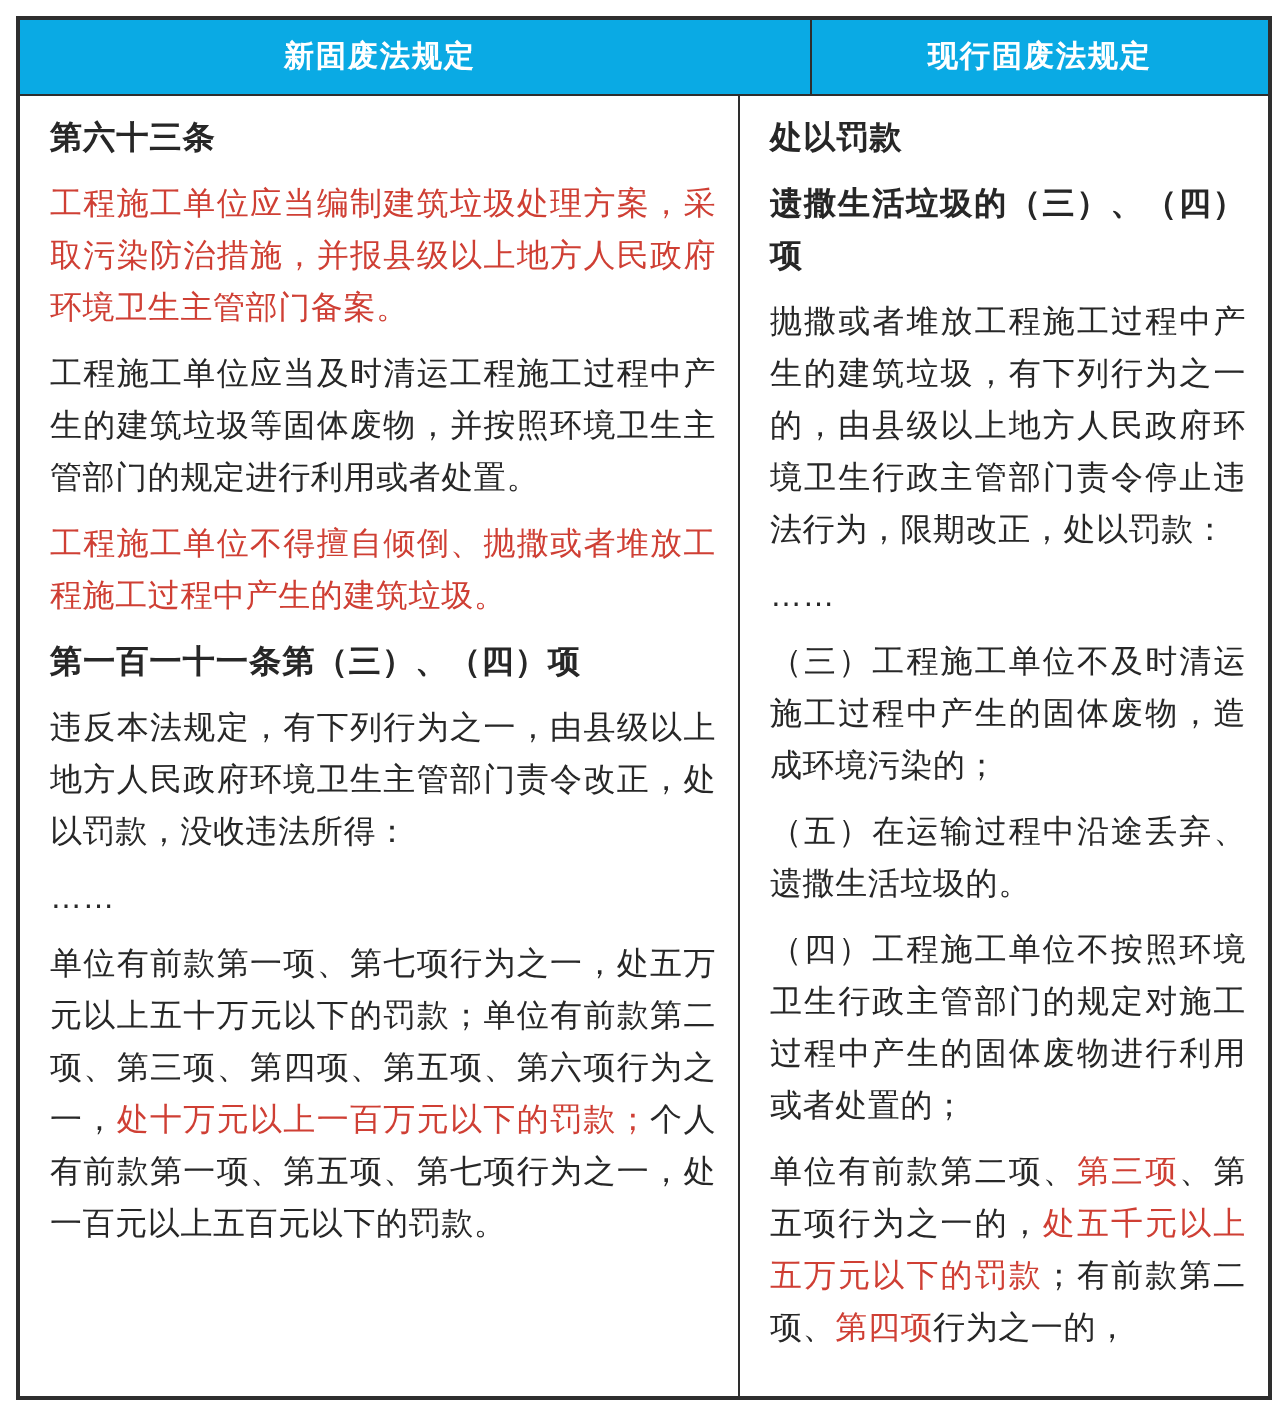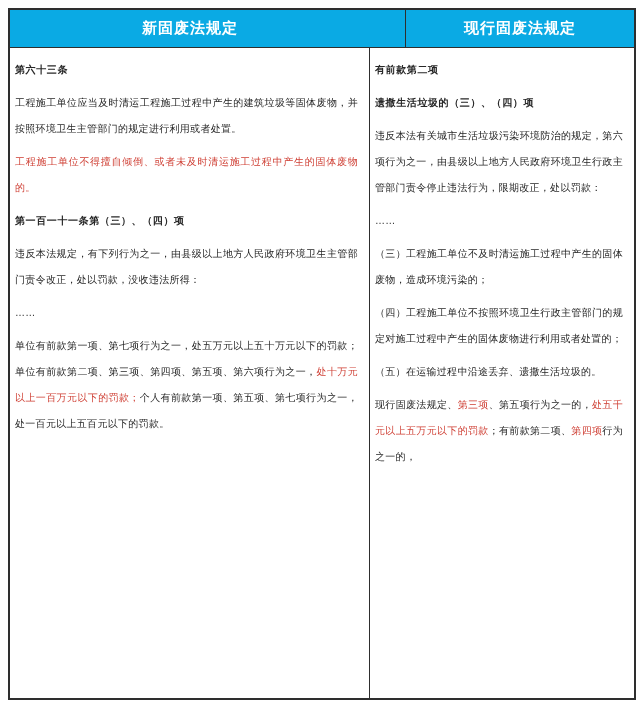--- a/index.html
+++ b/index.html
@@ -43,22 +43,22 @@
   }
   .header-cell.left { width: 360px; }
   .header-cell.right { flex: 1; border-left: 1px solid var(--border, #2e2e2e); margin-left: 35px; }
   .body-row {
     display: flex;
     flex: 1 1 auto;
     overflow: hidden;
   }
   .cell {
     box-sizing: border-box;
-    padding: 2px 11px 8px 5px;
-    font-size: 10px;
+    padding: 2px 11px 8px 15px;
+    font-size: 16px;
     line-height: 26px;
     color: var(--body-text, #272727);
     text-align: justify;
     letter-spacing: 0.3px;
   }
   .cell.left {
     width: 360px;
     border-right: 1px solid var(--border, #2e2e2e);
   }
   .cell.right { flex: 1; }
@@ -73,32 +73,33 @@
 
 <div class="page">
   <div class="cmp-table">
     <div class="header-row">
       <div class="header-cell left">新固废法规定</div>
       <div class="header-cell right">现行固废法规定</div>
     </div>
     <div class="body-row">
       <div class="cell left" id="left-col">
           <p class="heading"><span class="run-normal">第六十三条</span></p>
+          <p><span class="run-red">工程施工单位应当编制建筑垃圾处理方案，采取污染防治措施，并报县级以上地方人民政府环境卫生主管部门备案。</span></p>
           <p><span class="run-normal">工程施工单位应当及时清运工程施工过程中产生的建筑垃圾等固体废物，并按照环境卫生主管部门的规定进行利用或者处置。</span></p>
-          <p><span class="run-red">工程施工单位不得擅自倾倒、或者未及时清运施工过程中产生的固体废物的。</span></p>
+          <p><span class="run-red">工程施工单位不得擅自倾倒、抛撒或者堆放工程施工过程中产生的建筑垃圾。</span></p>
           <p class="heading"><span class="run-normal">第一百一十一条第（三）、（四）项</span></p>
           <p><span class="run-normal">违反本法规定，有下列行为之一，由县级以上地方人民政府环境卫生主管部门责令改正，处以罚款，没收违法所得：</span></p>
           <p><span class="run-normal">……</span></p>
           <p><span class="run-normal">单位有前款第一项、第七项行为之一，处五万元以上五十万元以下的罚款；单位有前款第二项、第三项、第四项、第五项、第六项行为之一，</span><span class="run-red-bold">处十万元以上一百万元以下的罚款；</span><span class="run-normal">个人有前款第一项、第五项、第七项行为之一，处一百元以上五百元以下的罚款。</span></p>
         </div>
       <div class="cell right" id="right-col">
-          <p class="heading"><span class="run-normal">有前款第二项</span></p>
+          <p class="heading"><span class="run-normal">处以罚款</span></p>
           <p class="heading"><span class="run-normal">遗撒生活垃圾的（三）、（四）项</span></p>
-          <p><span class="run-normal">违反本法有关城市生活垃圾污染环境防治的规定，第六项行为之一，由县级以上地方人民政府环境卫生行政主管部门责令停止违法行为，限期改正，处以罚款：</span></p>
+          <p><span class="run-normal">抛撒或者堆放工程施工过程中产生的建筑垃圾，有下列行为之一的，由县级以上地方人民政府环境卫生行政主管部门责令停止违法行为，限期改正，处以罚款：</span></p>
           <p><span class="run-normal">……</span></p>
           <p><span class="run-normal">（三）工程施工单位不及时清运施工过程中产生的固体废物，造成环境污染的；</span></p>
+          <p><span class="run-normal">（五）在运输过程中沿途丢弃、遗撒生活垃圾的。</span></p>
           <p><span class="run-normal">（四）工程施工单位不按照环境卫生行政主管部门的规定对施工过程中产生的固体废物进行利用或者处置的；</span></p>
-          <p><span class="run-normal">（五）在运输过程中沿途丢弃、遗撒生活垃圾的。</span></p>
-          <p><span class="run-normal">现行固废法规定、</span><span class="run-red-bold">第三项</span><span class="run-normal">、第五项行为之一的，</span><span class="run-red-bold">处五千元以上五万元以下的罚款</span><span class="run-normal">；有前款第二项、</span><span class="run-red-bold">第四项</span><span class="run-normal">行为之一的，</span></p>
+          <p><span class="run-normal">单位有前款第二项、</span><span class="run-red-bold">第三项</span><span class="run-normal">、第五项行为之一的，</span><span class="run-red-bold">处五千元以上五万元以下的罚款</span><span class="run-normal">；有前款第二项、</span><span class="run-red-bold">第四项</span><span class="run-normal">行为之一的，</span></p>
         </div>
     </div>
   </div>
 </div>
 
 </body></html>

